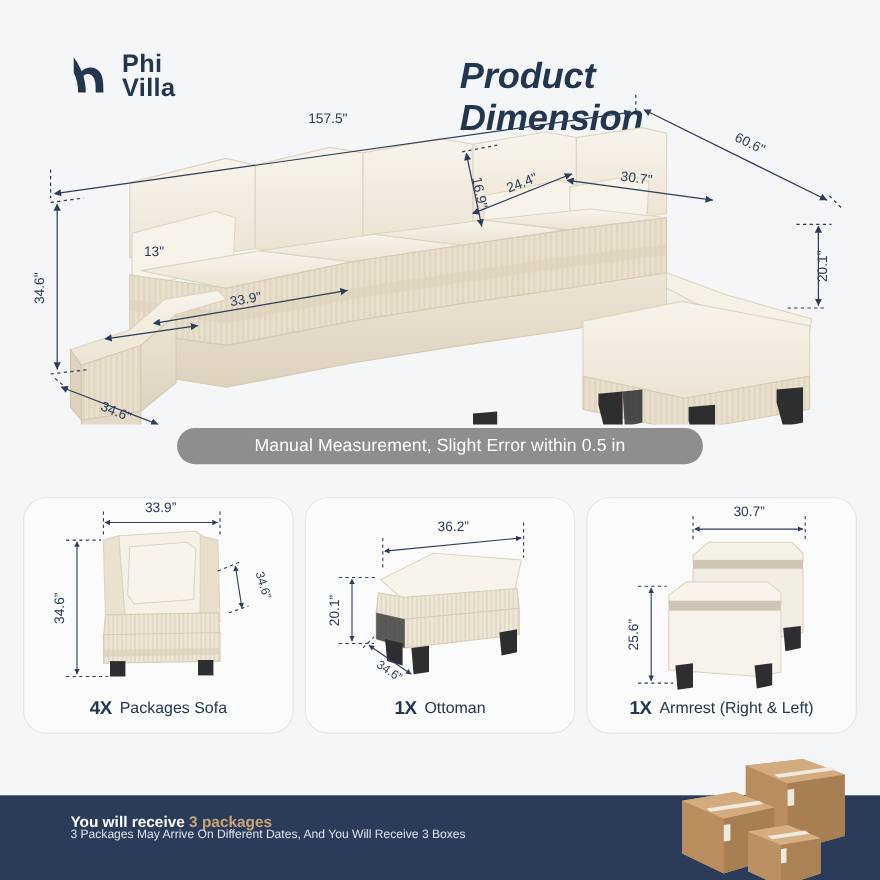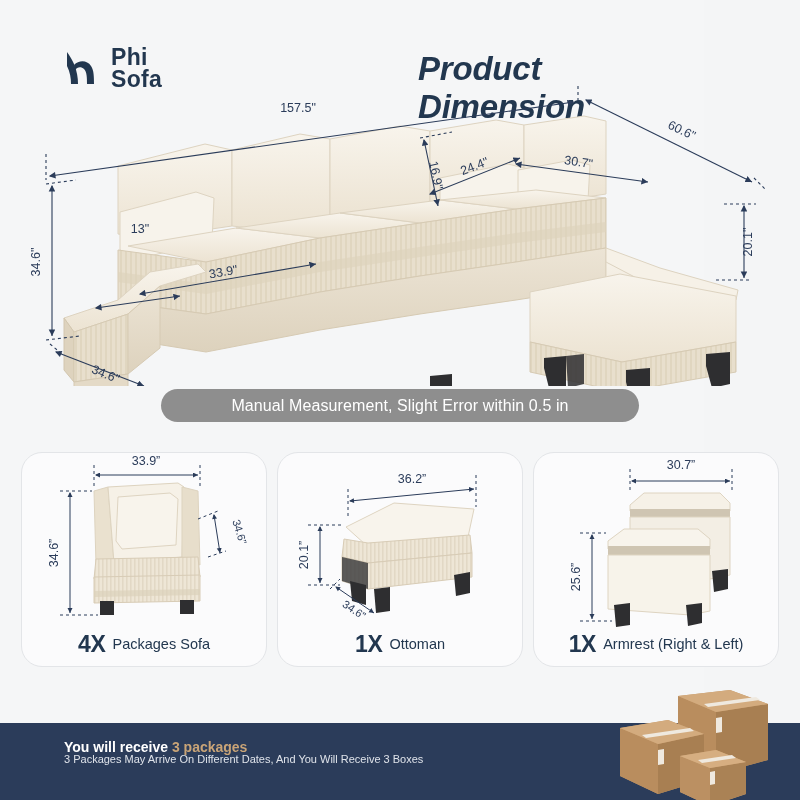--- a/index.html
+++ b/index.html
@@ -42,21 +42,21 @@
   .card {
     flex: 1; background: #fbfbfc; border: 1px solid #e3e5e8; border-radius: 21px;
     position: relative; display: flex; flex-direction: column;
   }
   .card-art { flex: 1; position: relative; }
   .card-art svg { position: absolute; left: 0; top: 0; }
   .card-caption {
     height: 40px; display: flex; align-items: center; justify-content: center;
     gap: 7px; padding-bottom: 4px;
   }
-  .qty { font-size: 23px; font-weight: bold; color: #22374f; letter-spacing: -.3px; }
+  .qty { font-size: 17px; font-weight: bold; color: #22374f; letter-spacing: -.3px; }
   .cap-label { font-size: 14.5px; color: #22374f; }
 
   
   .footer {
     position: absolute; left: 0; top: 723px; width: 800px; height: 77px;
     background: #2b3c5a;
   }
   .f-line1 { position: absolute; left: 64px; top: 16px; font-size: 14px; font-weight: bold; color: #ffffff; }
   .f-accent { color: #c9a477; }
   .f-line2 { position: absolute; left: 64px; top: 30px; font-size: 11px; color: #dfe3ea; }
@@ -70,21 +70,21 @@
 
 <div class="page">
 
   <div class="logo">
     <svg class="logo-mark" viewBox="0 0 40 40">
       <path d="M5 4 C5 4, 9 9, 12 16 C15 23, 16 30, 16 36 L9 36 C9 30, 8 24, 5 18 Z" fill="#22374f"></path>
       <path d="M12 17 C17 12, 25 12, 29 18 C32 22, 32 30, 32 36 L25 36 C25 30, 25 24, 22 21 C19 18, 15 19, 13 22 Z" fill="#22374f"></path>
     </svg>
     <div class="logo-text">
       <div>Phi</div>
-      <div>Sofa</div>
+      <div>Villa</div>
     </div>
   </div>
 
   <div class="title">Product Dimension</div>
 
   <div class="hero">
     <svg width="800" height="300" viewBox="0 0 800 300">
       <defs>
         <linearGradient id="cordTop" x1="0" y1="0" x2="0" y2="1">
           <stop offset="0%" stop-color="#f6f1e7"></stop>

